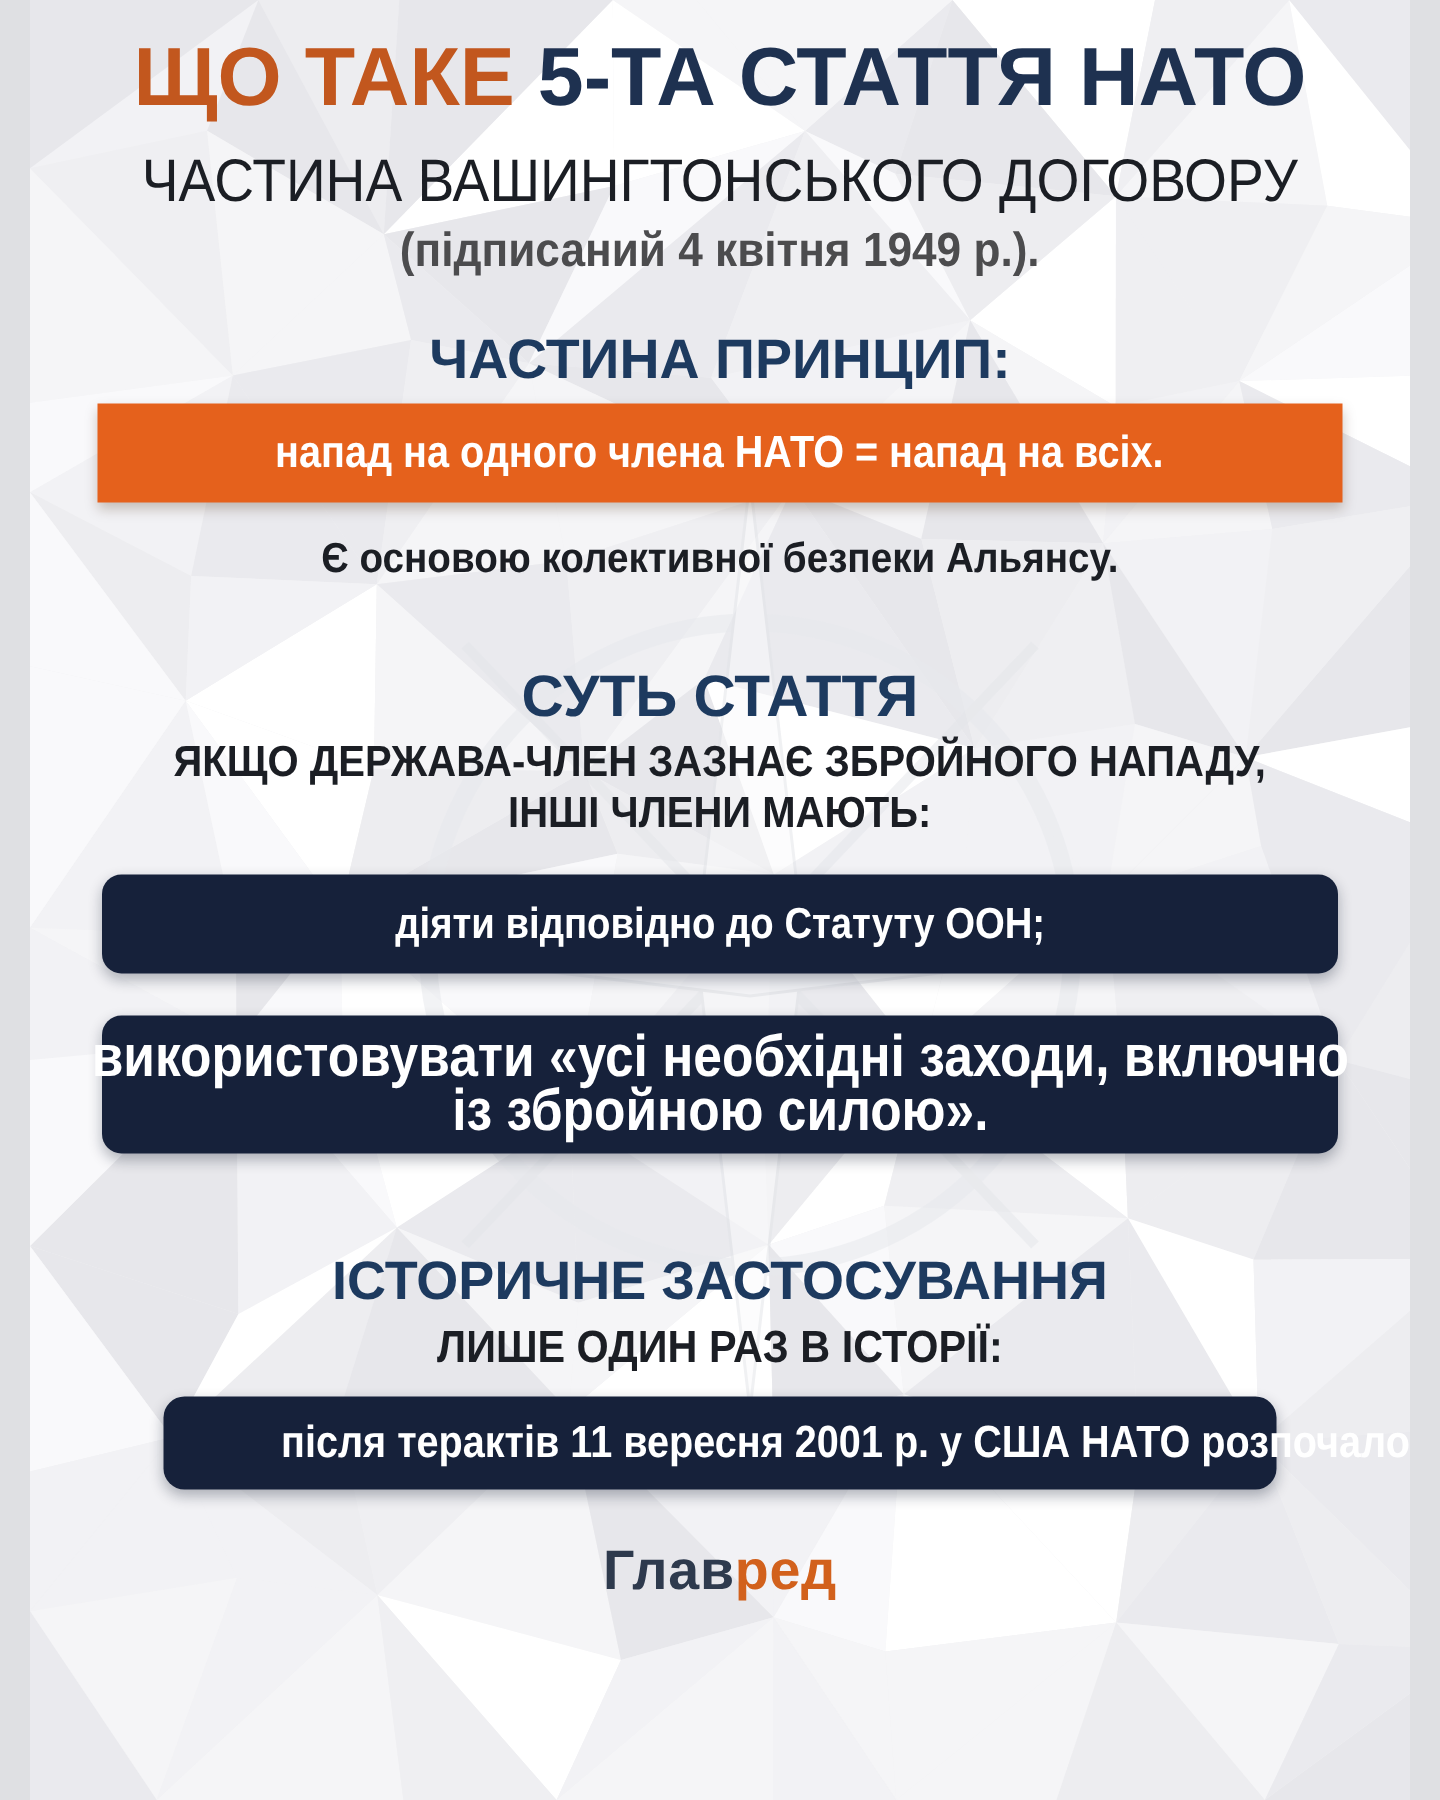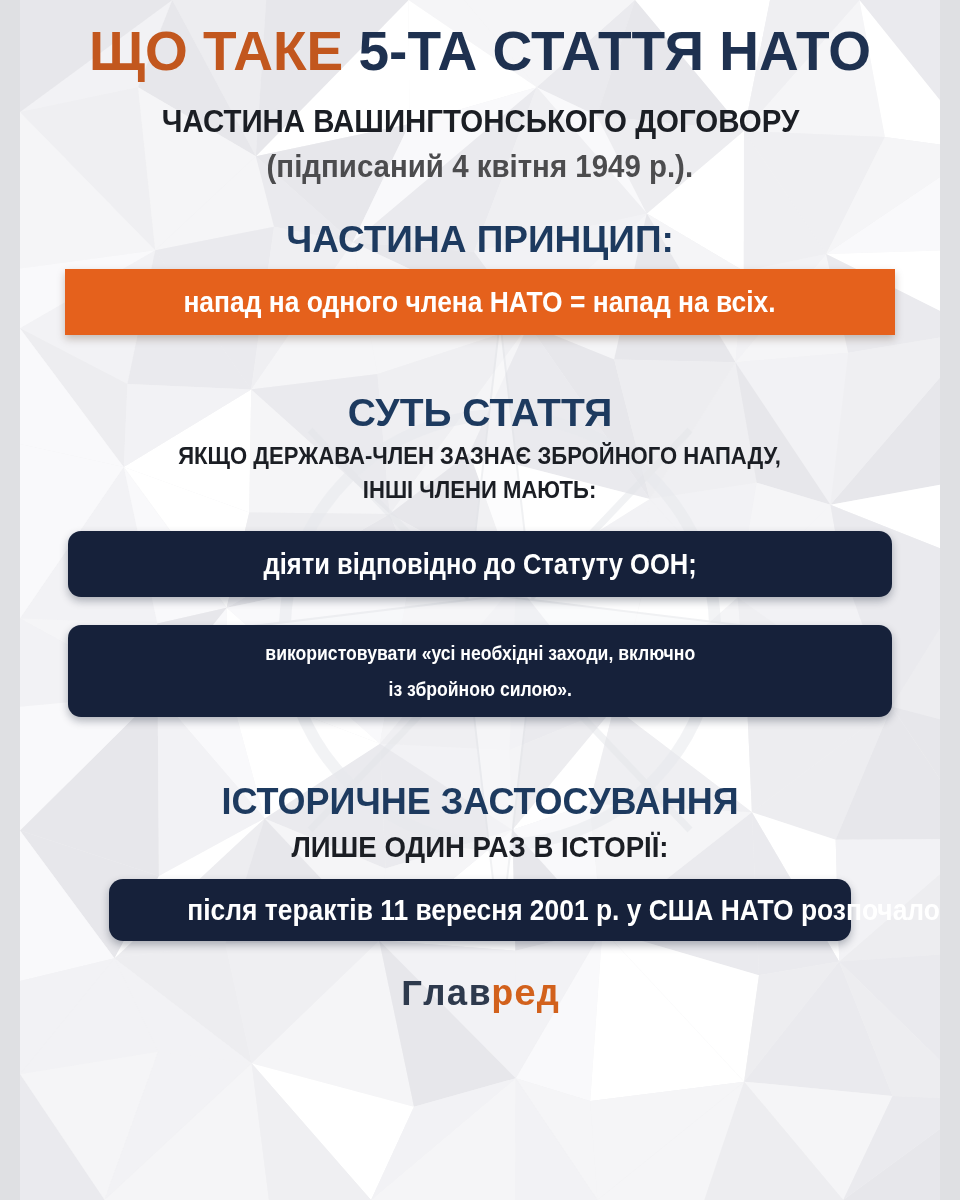--- a/index.html
+++ b/index.html
@@ -12,62 +12,62 @@
   .bg-svg{position:absolute;left:0;top:0;width:960px;height:1200px;display:block;}
   .content{position:relative;z-index:2;}
 
   .cond{display:inline-block;transform:scaleX(0.88);transform-origin:50% 50%;white-space:nowrap;}
   .cond92{display:inline-block;transform:scaleX(0.92);transform-origin:50% 50%;white-space:nowrap;}
 
   .title{margin:0;padding-top:24px;font-size:55px;line-height:1.0;font-weight:700;letter-spacing:0px;}
   .title .hl{color:var(--orange_title,#c2571e);}
   .title .rest{color:var(--navy_title,#1e3150);}
 
-  .subtitle{margin-top:25px;font-size:32px;line-height:34px;font-weight:700;color:var(--text_dark,#1b1e24);}
+  .subtitle{margin-top:25px;font-size:40px;line-height:34px;font-weight:400;color:var(--text_dark,#1b1e24);}
   .note{margin-top:13px;font-size:32px;line-height:30px;font-weight:600;color:var(--text_gray,#4c4c4e);}
 
   .h-section{font-weight:700;color:var(--navy_heading,#1d3a5f);}
   .h-principle{margin-top:40px;font-size:37px;line-height:38px;}
   .h-essence{margin-top:58px;font-size:39px;line-height:40px;}
   .h-history{margin-top:66px;font-size:36px;line-height:38px;}
 
   .banner{
     margin:10px 45px 0 45px;height:66px;border-radius:0;
     background:var(--orange_banner,#e5611c);
     box-shadow:0 4px 8px rgba(60,30,5,0.25);
     display:flex;align-items:center;justify-content:center;
     color:var(--text_light,#ffffff);font-size:30px;font-weight:700;
   }
   .basis{margin-top:22px;font-size:28px;line-height:30px;font-weight:700;color:var(--text_dark,#1b1e24);}
 
-  .intro{margin-top:6px;font-size:24px;line-height:34px;font-weight:700;color:var(--text_dark,#131519);}
+  .intro{margin-top:6px;font-size:29px;line-height:34px;font-weight:700;color:var(--text_dark,#131519);}
   .intro .line{display:block;}
 
   .card{
     margin:24px 48px 0 48px;border-radius:13px;
     background:var(--navy_card,#16213a);
     box-shadow:0 4px 9px rgba(10,20,40,0.3);
     color:var(--text_light,#ffffff);font-weight:700;
     display:flex;align-items:center;justify-content:center;
   }
   .card-single{height:66px;font-size:29px;}
   .card-first{margin-top:14px;}
-  .card-multi{padding:10px 12px;font-size:20px;line-height:36px;margin-top:28px;}
+  .card-multi{padding:10px 12px;font-size:39px;line-height:36px;margin-top:28px;}
   .card .line{display:block;}
 
   .history-sub{margin-top:10px;font-size:30px;line-height:32px;font-weight:700;color:var(--text_dark,#131519);}
   .history-card{
     margin:16px auto 0 auto;width:742px;border-radius:14px;
     background:var(--navy_card,#16213a);
     box-shadow:0 4px 9px rgba(10,20,40,0.3);
     color:var(--text_light,#ffffff);font-weight:700;
     font-size:30px;line-height:38px;padding:12px 0;
   }
 
-  .logo{margin-top:34px;font-family:Liberation Mono, monospace;font-weight:700;font-size:37px;line-height:40px;letter-spacing:0.5px;}
+  .logo{margin-top:34px;font-family:Liberation Sans, sans-serif;font-weight:700;font-size:37px;line-height:40px;letter-spacing:0.5px;}
   .logo .p1{color:var(--logo_navy,#2e3a4d);}
   .logo .p2{color:var(--logo_orange,#d2611c);}
 </style>
 </head>
 <body>
 
 <div class="page">
 
   <svg id="mesh" class="bg-svg" viewBox="0 0 960 1200" xmlns="http://www.w3.org/2000/svg">
       <path d="M152.24857450566196,0L118.08178318779392,87.21473357835202L0,112.11804346721328Z" fill="#f2f2f5"></path>
@@ -255,20 +255,23 @@
     <div class="note">
       <span class="cond92">(підписаний 4 квітня 1949 р.).</span>
     </div>
 
     <div class="h-section h-principle">ЧАСТИНА ПРИНЦИП:</div>
 
     <div class="banner">
       <span class="cond">напад на одного члена НАТО = напад на всіх.</span>
     </div>
 
+    <div class="basis">
+      <span class="cond92">Є основою колективної безпеки Альянсу.</span>
+    </div>
 
     <div class="h-section h-essence">СУТЬ СТАТТЯ</div>
 
     <div class="intro">
       <span class="cond92">
         <span class="line">ЯКЩО ДЕРЖАВА-ЧЛЕН ЗАЗНАЄ ЗБРОЙНОГО НАПАДУ,</span>
         <span class="line">ІНШІ ЧЛЕНИ МАЮТЬ:</span>
       </span>
     </div>
 

